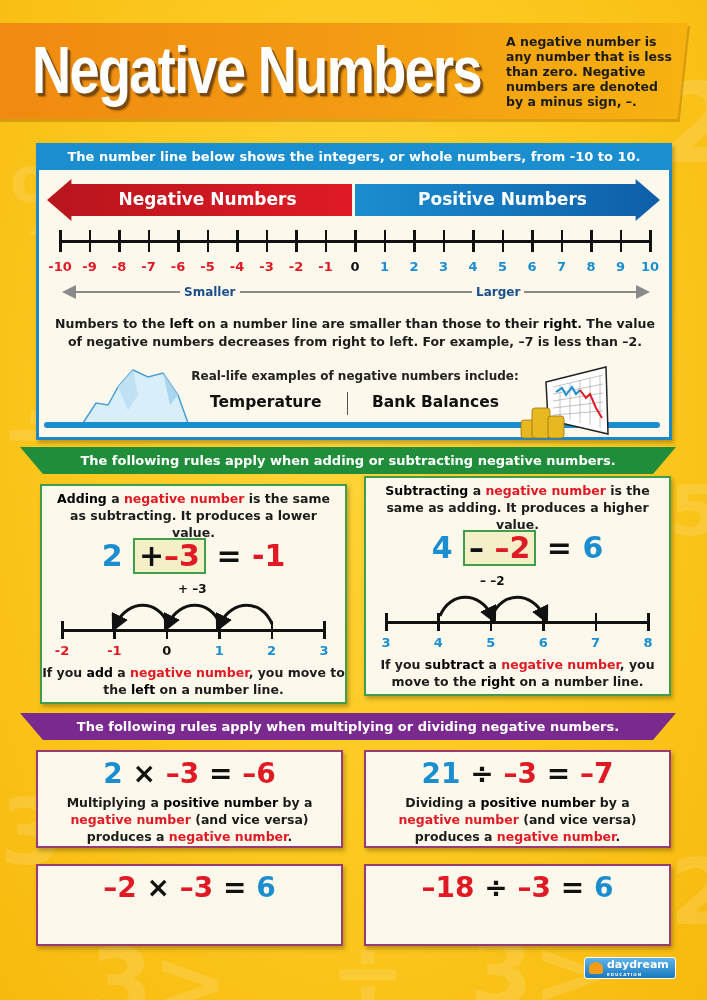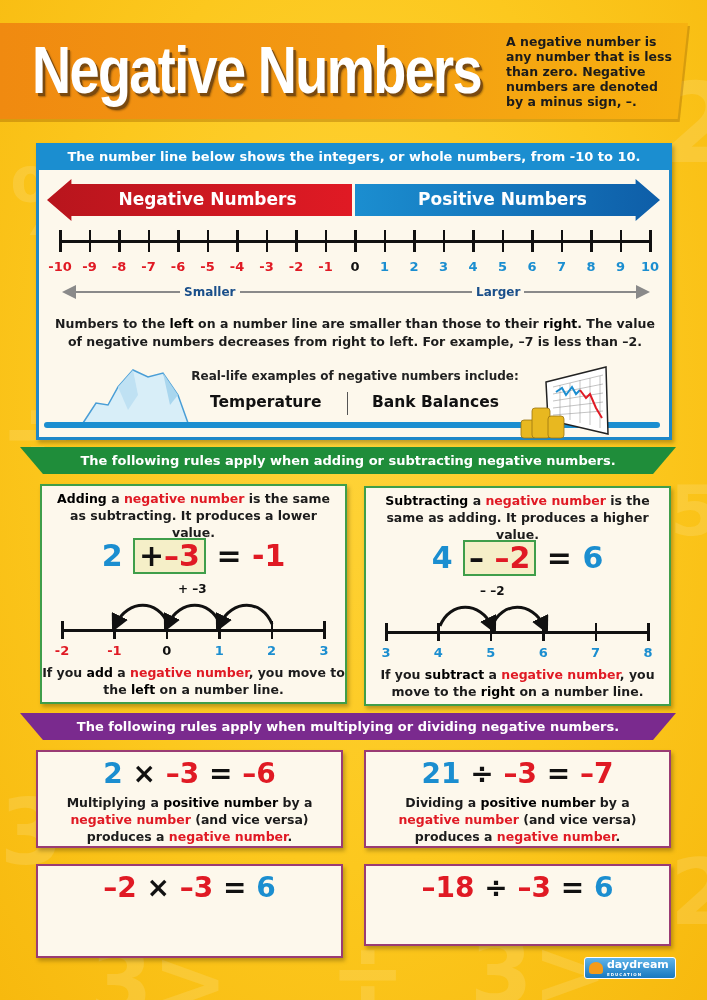--- a/index.html
+++ b/index.html
@@ -279,21 +279,21 @@
       <div class="nl-label zero" style="position: absolute; left: 124.8px; top: 157px;">0</div>
       <div class="nl-label pos" style="position: absolute; left: 177.2px; top: 157px;">1</div>
       <div class="nl-label pos" style="position: absolute; left: 229.6px; top: 157px;">2</div>
       <div class="nl-label pos" style="position: absolute; left: 282px; top: 157px;">3</div>
     </div>
   <div class="rtext" style="top:178px;font-size:12.5px;">
     <span>If you </span><span style="color:#000000">add</span><span> a </span><span class="n">negative number</span><span>, you move to the </span><span style="color:#000">left</span><span> on a number line.</span>
   </div>
 </div>
 
-<div class="rbox rbox-green" style="left:364px;top:486px;width:307px;height:220px;">
+<div class="rbox rbox-green" style="left:364px;top:476px;width:307px;height:220px;">
   <div class="rtext" style="top:4px;padding:0 8px;">
     <span style="color:#000">Subtracting</span><span> a </span><span class="n">negative number</span><span> is the same as adding. It produces a higher value.</span>
   </div>
   <div class="eq" style="top:52px;">
     <span class="b">4</span>
     <span class="box"><span class="k">–</span> <span class="r">–2</span></span>
     <span class="k">=</span>
     <span class="b">6</span>
   </div>
   <div class="jump-label" style="left:114px;top:96px;">– –2</div>
@@ -332,21 +332,21 @@
 
 <div id="muldiv">
     <div class="rbox rbox-purple" style="left: 36px; top: 750px; width: 307px; height: 98px;">
       <div class="eq" style="top: 4px; font-size: 28px;"><span class="b">2</span> <span class="k">×</span> <span class="r">–3</span> <span class="k">=</span> <span class="r">–6</span></div>
       <div class="rtext" style="top: 42px; padding: 0px 14px;"><span>Multiplying a </span><span class="p">positive number</span><span> by a </span><span class="n">negative number</span><span> (and vice versa) produces a </span><span class="n">negative number</span><span>.</span></div>
     </div>
     <div class="rbox rbox-purple" style="left: 364px; top: 750px; width: 307px; height: 98px;">
       <div class="eq" style="top: 4px; font-size: 28px;"><span class="b">21</span> <span class="k">÷</span> <span class="r">–3</span> <span class="k">=</span> <span class="r">–7</span></div>
       <div class="rtext" style="top: 42px; padding: 0px 14px;"><span>Dividing a </span><span class="p">positive number</span><span> by a </span><span class="n">negative number</span><span> (and vice versa) produces a </span><span class="n">negative number</span><span>.</span></div>
     </div>
-    <div class="rbox rbox-purple" style="left: 36px; top: 864px; width: 307px; height: 94px;">
+    <div class="rbox rbox-purple" style="left: 36px; top: 864px; width: 307px; height: 82px;">
       <div class="eq" style="top: 4px; font-size: 28px;"><span class="r">–2</span> <span class="k">×</span> <span class="r">–3</span> <span class="k">=</span> <span class="b">6</span></div>
     </div>
     <div class="rbox rbox-purple" style="left: 364px; top: 864px; width: 307px; height: 82px;">
       <div class="eq" style="top: 4px; font-size: 28px;"><span class="r">–18</span> <span class="k">÷</span> <span class="r">–3</span> <span class="k">=</span> <span class="b">6</span></div>
     </div>
   </div>
 
 <div class="logo">
   <span class="logo-icon"></span>
   <span>daydream</span>

